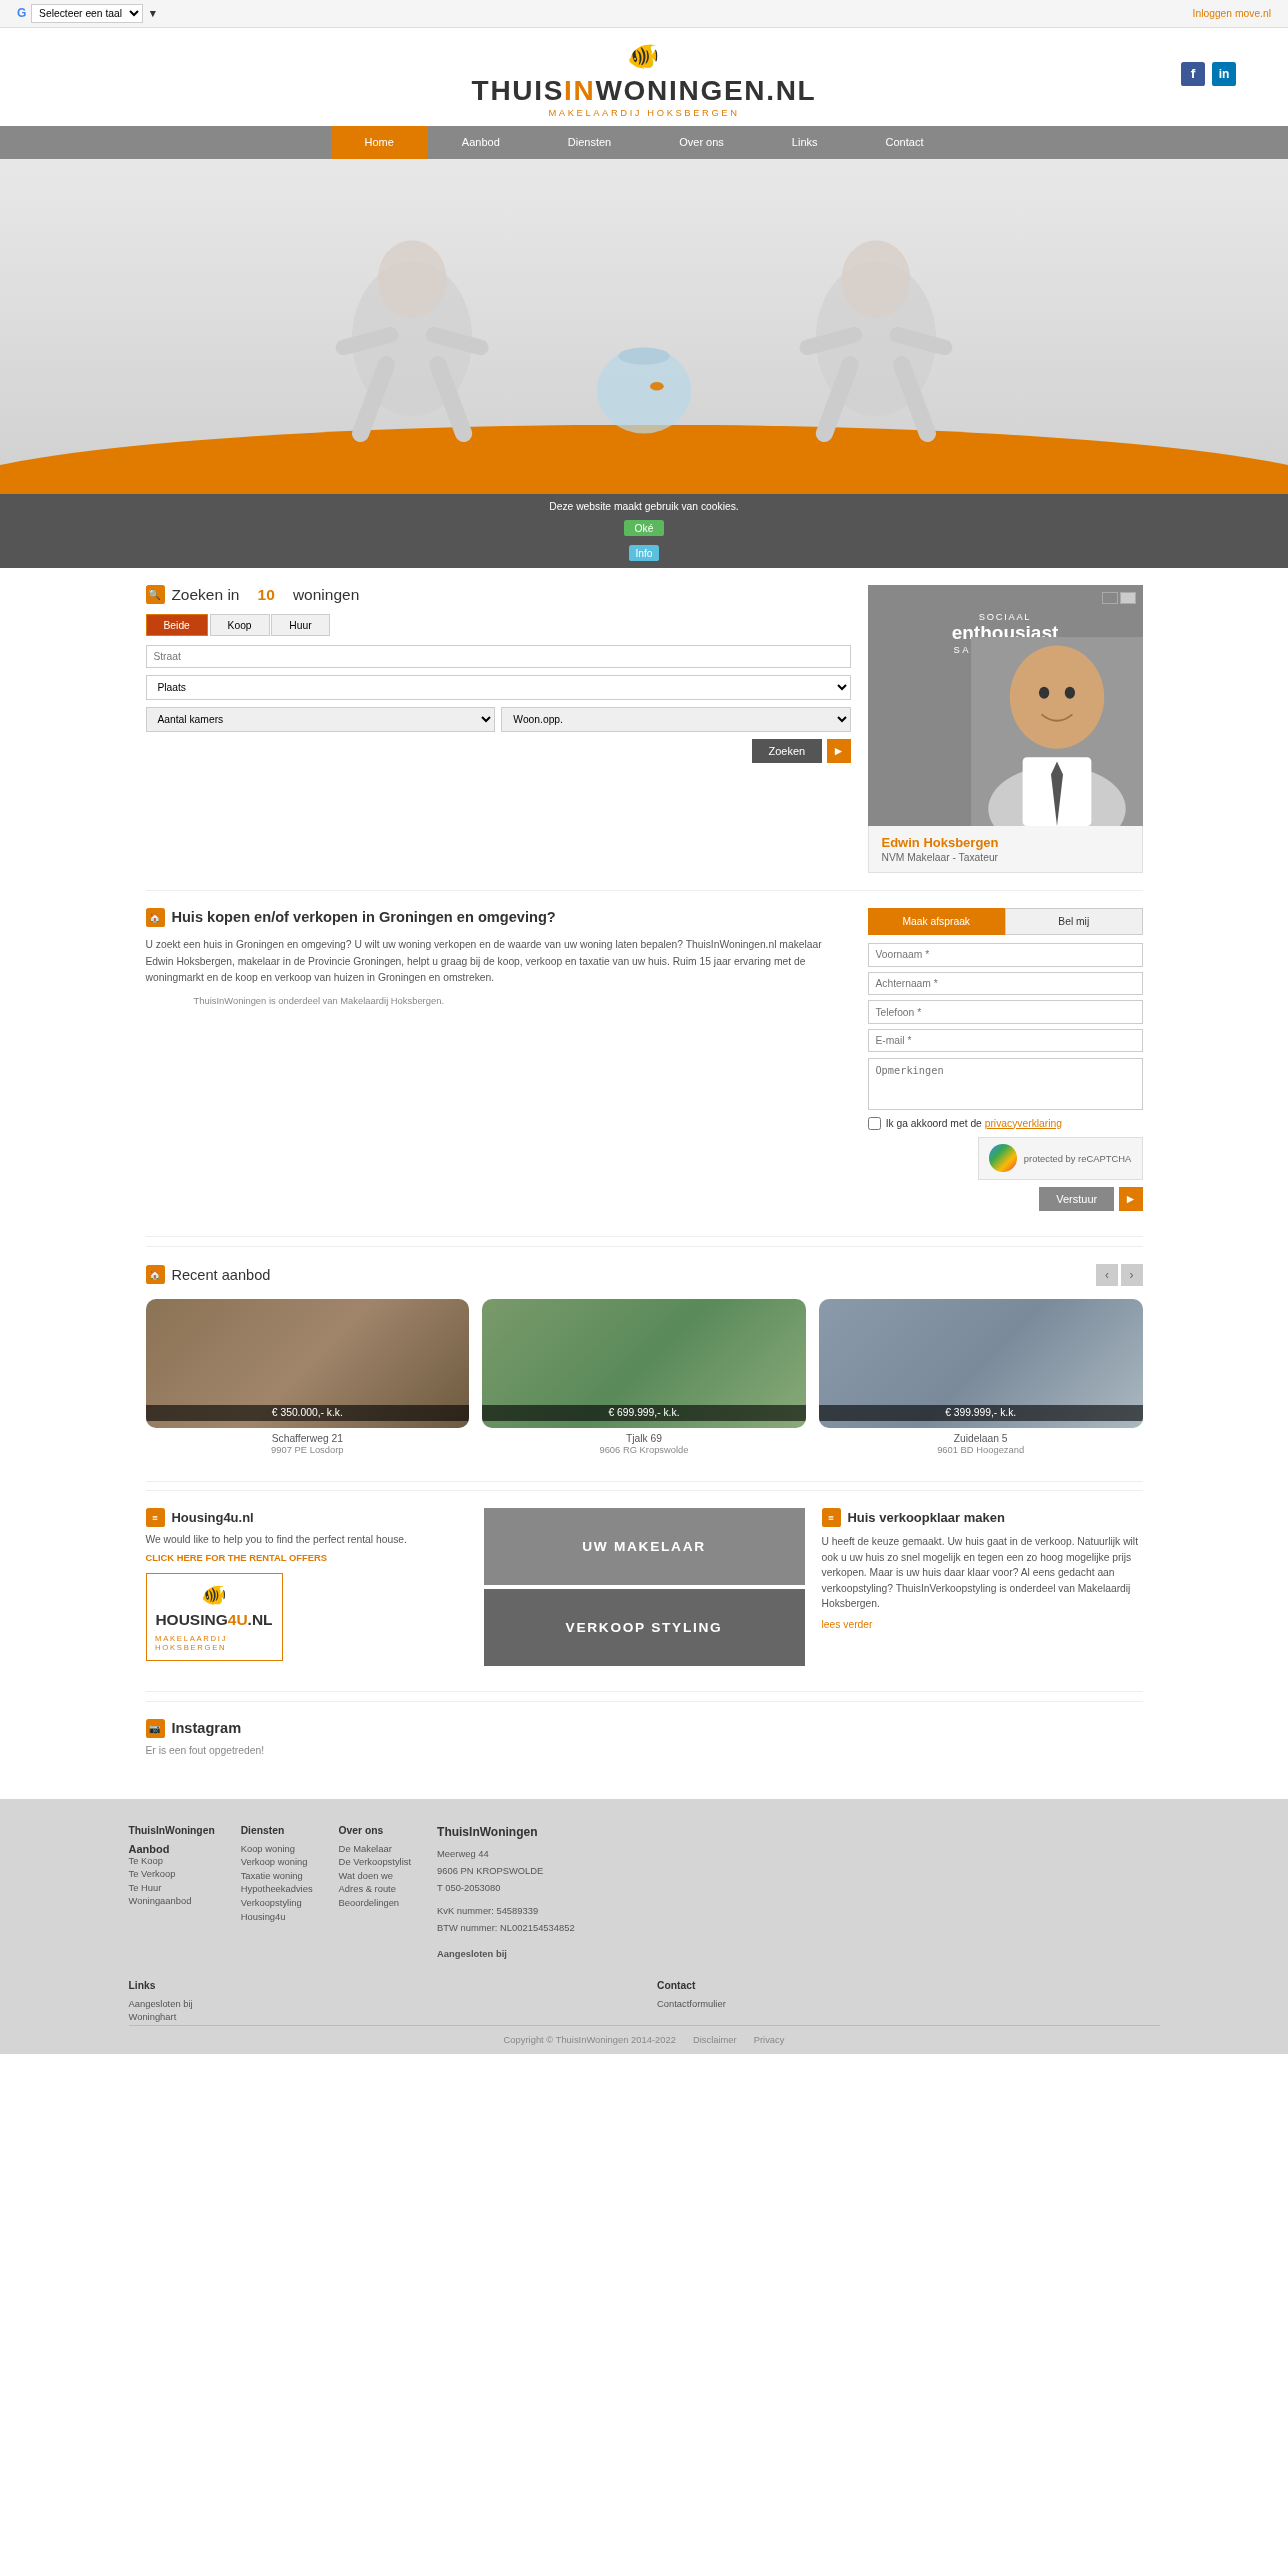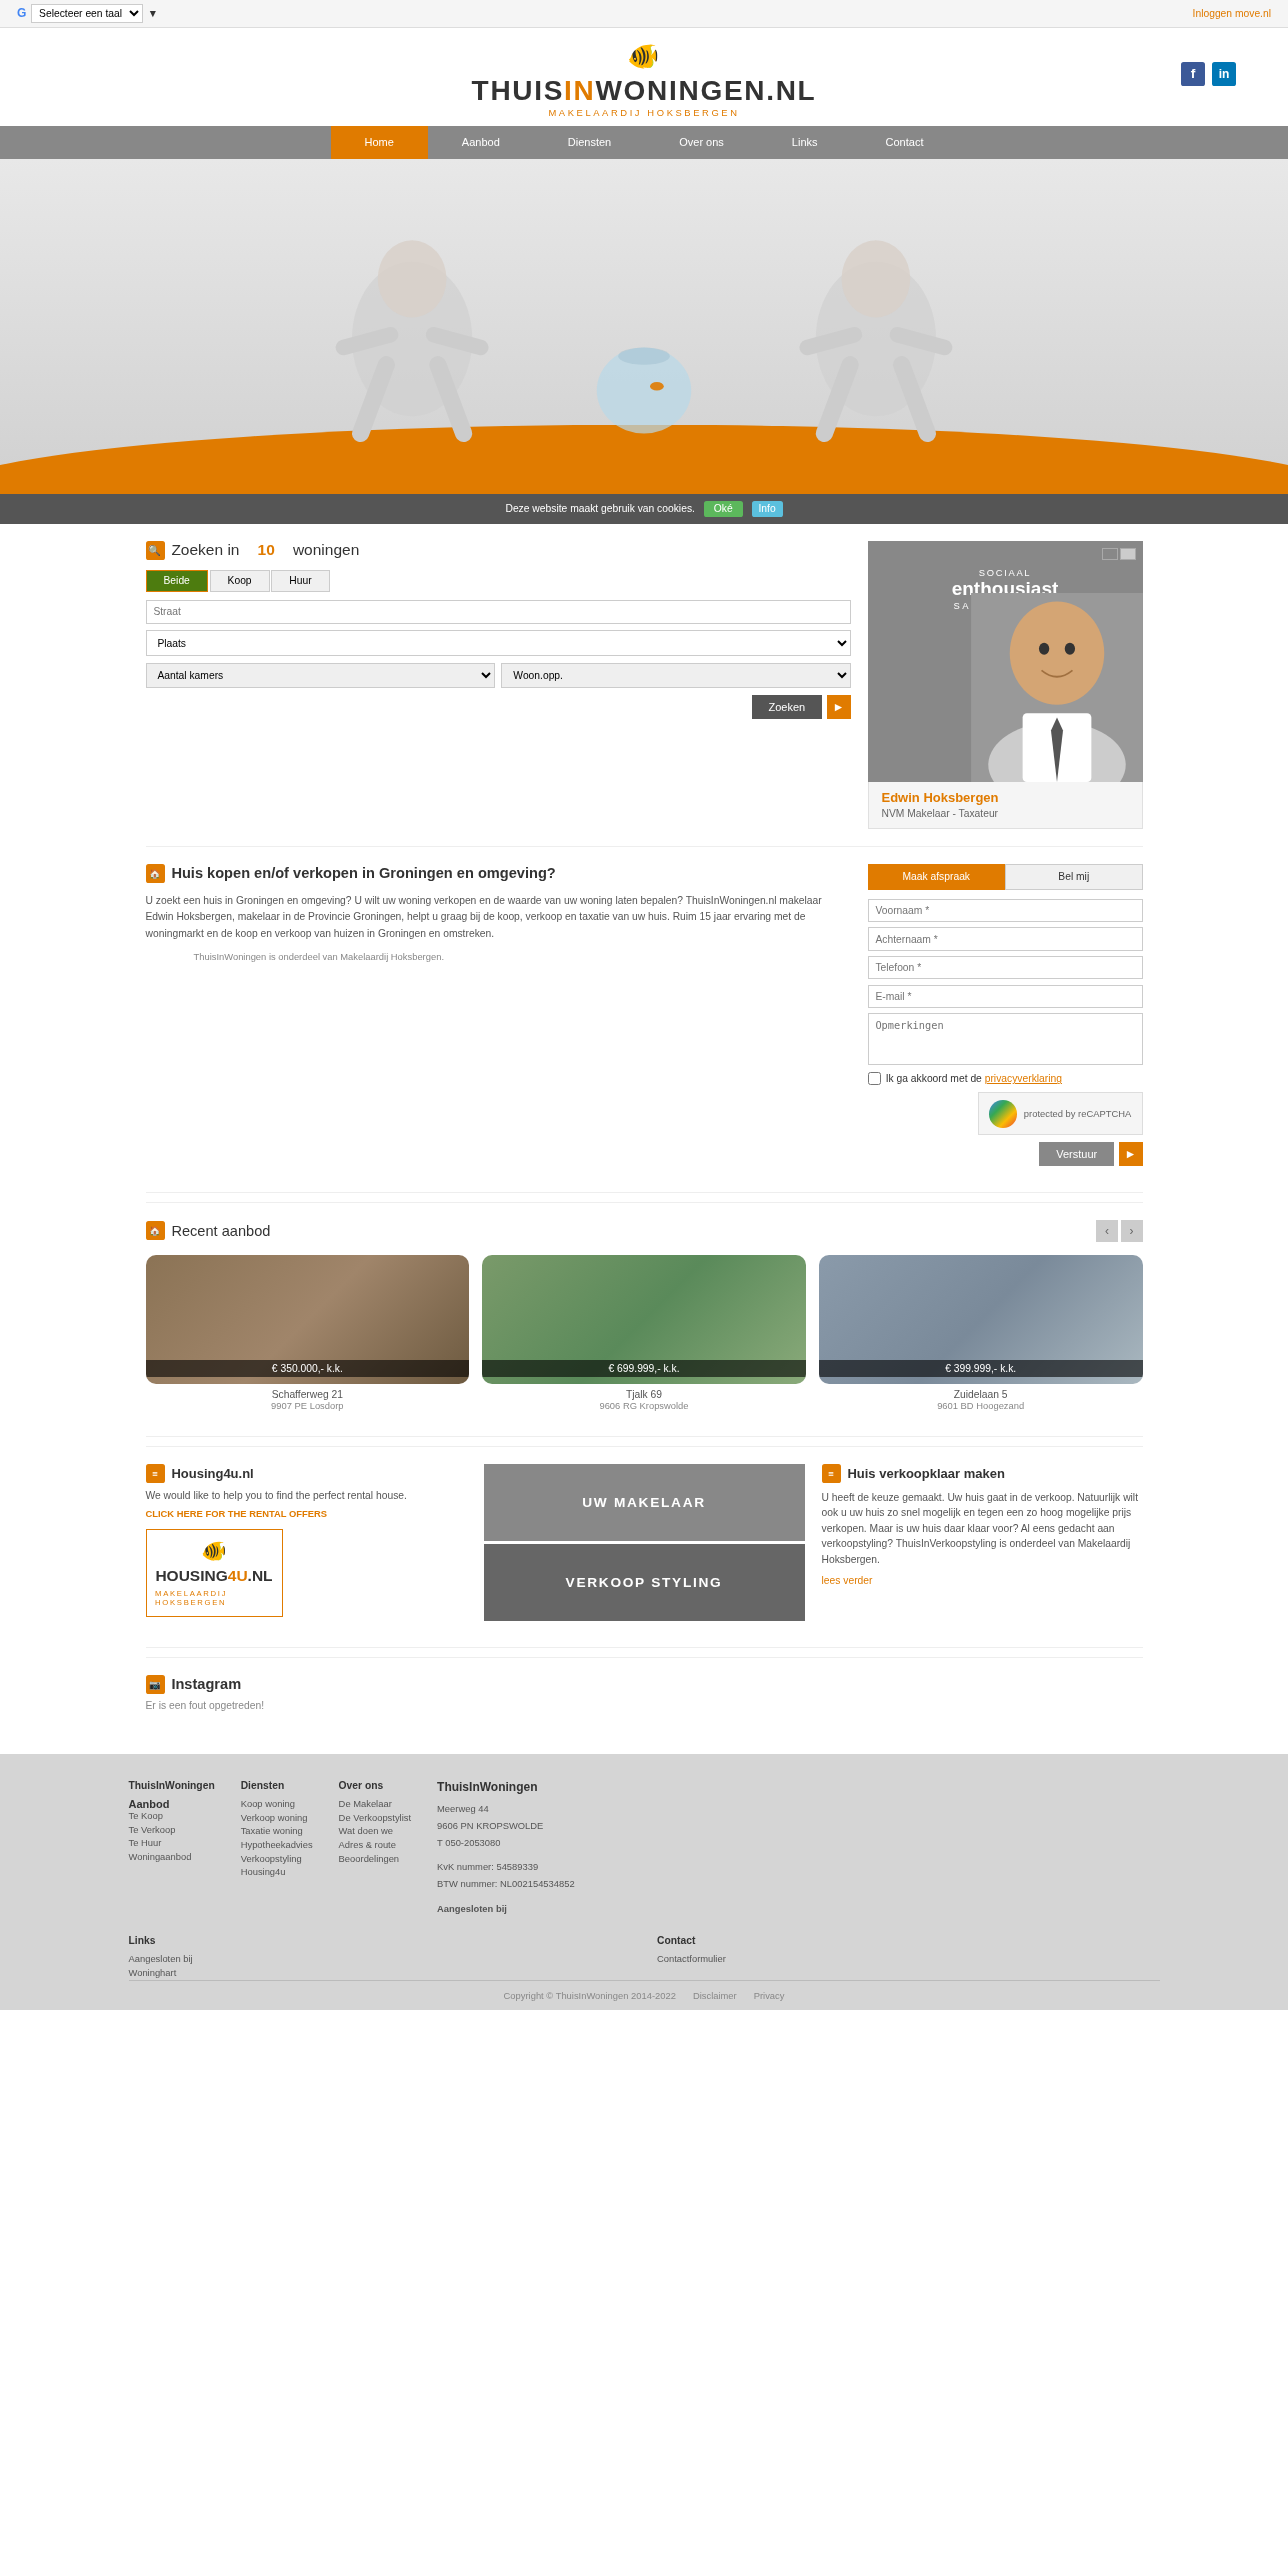--- a/index.html
+++ b/index.html
@@ -31,35 +31,35 @@
 
     
     .hero { background: #f0f0f0; height: 335px; position: relative; overflow: hidden; display: flex; align-items: flex-end; justify-content: center; }
     .hero-bg { width: 100%; height: 100%; background: linear-gradient(to bottom, #e8e8e8, #d0d0d0); position: absolute; top: 0; left: 0; }
     .hero-orange { position: absolute; bottom: 0; left: 0; right: 0; height: 69px; background: #e07b00; clip-path: ellipse(55% 100% at 50% 100%); }
 
     
     .main-content { max-width: 1031px; margin: 0 auto; padding: 0 17px; }
 
     
-    .cookie-bar { background: #555; color: white; text-align: center; padding: 6.9px 17px; font-size: 10.3px; display: flex; align-items: center; justify-content: center; gap: 8.6px; }
+    .cookie-bar { background: #555; color: white; text-align: center; padding: 6.9px 17px; font-size: 10.3px; display: flex; align-items: center; justify-content: center; gap: 8.6px; flex-direction: column; }
     .cookie-ok { background: #5cb85c; color: white; border: none; padding: 2.6px 10.3px; cursor: pointer; font-size: 10.3px; border-radius: 2.6px; }
     .cookie-info { background: #5bc0de; color: white; border: none; padding: 2.6px 6.9px; cursor: pointer; font-size: 10.3px; border-radius: 2.6px; }
 
     
     .search-agent-row { display: flex; gap: 17px; padding: 17px 0; }
 
     
     .search-section { flex: 1; }
     .search-title { font-size: 15.5px; color: #333; margin-bottom: 10.3px; display: flex; align-items: center; gap: 6.9px; }
     .search-title .count { color: #e07b00; font-weight: bold; }
     .search-icon-sq { background: #e07b00; width: 19px; height: 19px; border-radius: 2.6px; display: inline-flex; align-items: center; justify-content: center; color: white; font-size: 10.3px; }
     .search-type-tabs { display: flex; gap: 1.7px; margin-bottom: 8.6px; }
     .search-tab { padding: 4.3px 17px; border: 0.9px solid #ccc; background: #f0f0f0; font-size: 10.3px; cursor: pointer; }
-    .search-tab.active { background: #4d7c0f; color: white; border-color: #e07b00; }
+    .search-tab.active { background: #c2410c; color: white; border-color: #e07b00; }
     .search-input-row { margin-bottom: 6.9px; }
     .search-input-row select, .search-input-row input { width: 100%; padding: 5.2px 6.9px; border: 0.9px solid #ccc; font-size: 10.3px; background: #fff; }
     .search-filters { display: flex; gap: 6.9px; margin-bottom: 6.9px; }
     .search-filters select { flex: 1; padding: 5.2px 6.9px; border: 0.9px solid #ccc; font-size: 10.3px; }
     .search-btn-row { display: flex; justify-content: flex-end; align-items: center; gap: 4.3px; }
     .search-btn { background: #555; color: white; border: none; padding: 6px 17px; font-size: 11px; cursor: pointer; }
     .search-btn-arrow { background: #e07b00; color: white; border: none; width: 24px; height: 24px; font-size: 12px; cursor: pointer; display: flex; align-items: center; justify-content: center; }
 
     
     .agent-section { width: 275px; position: relative; }

